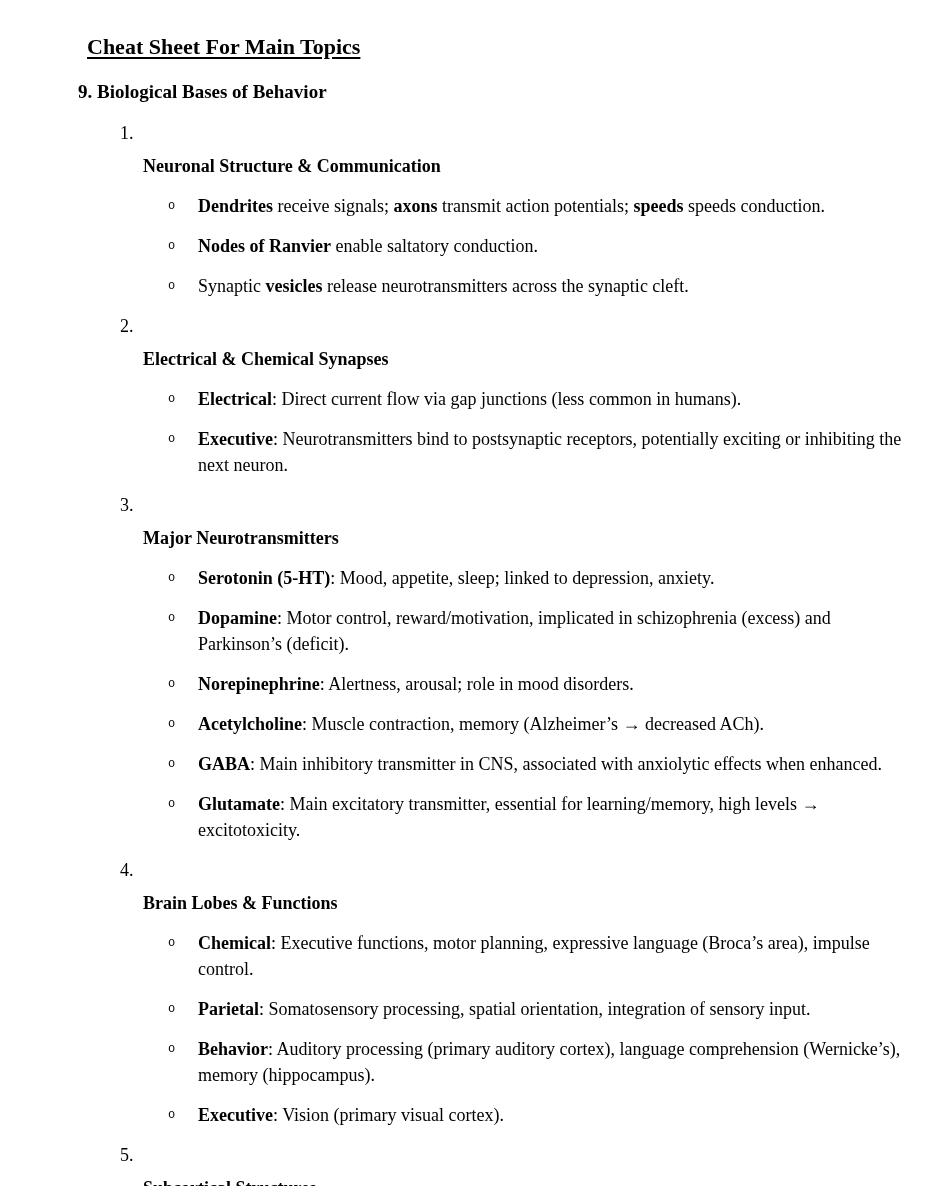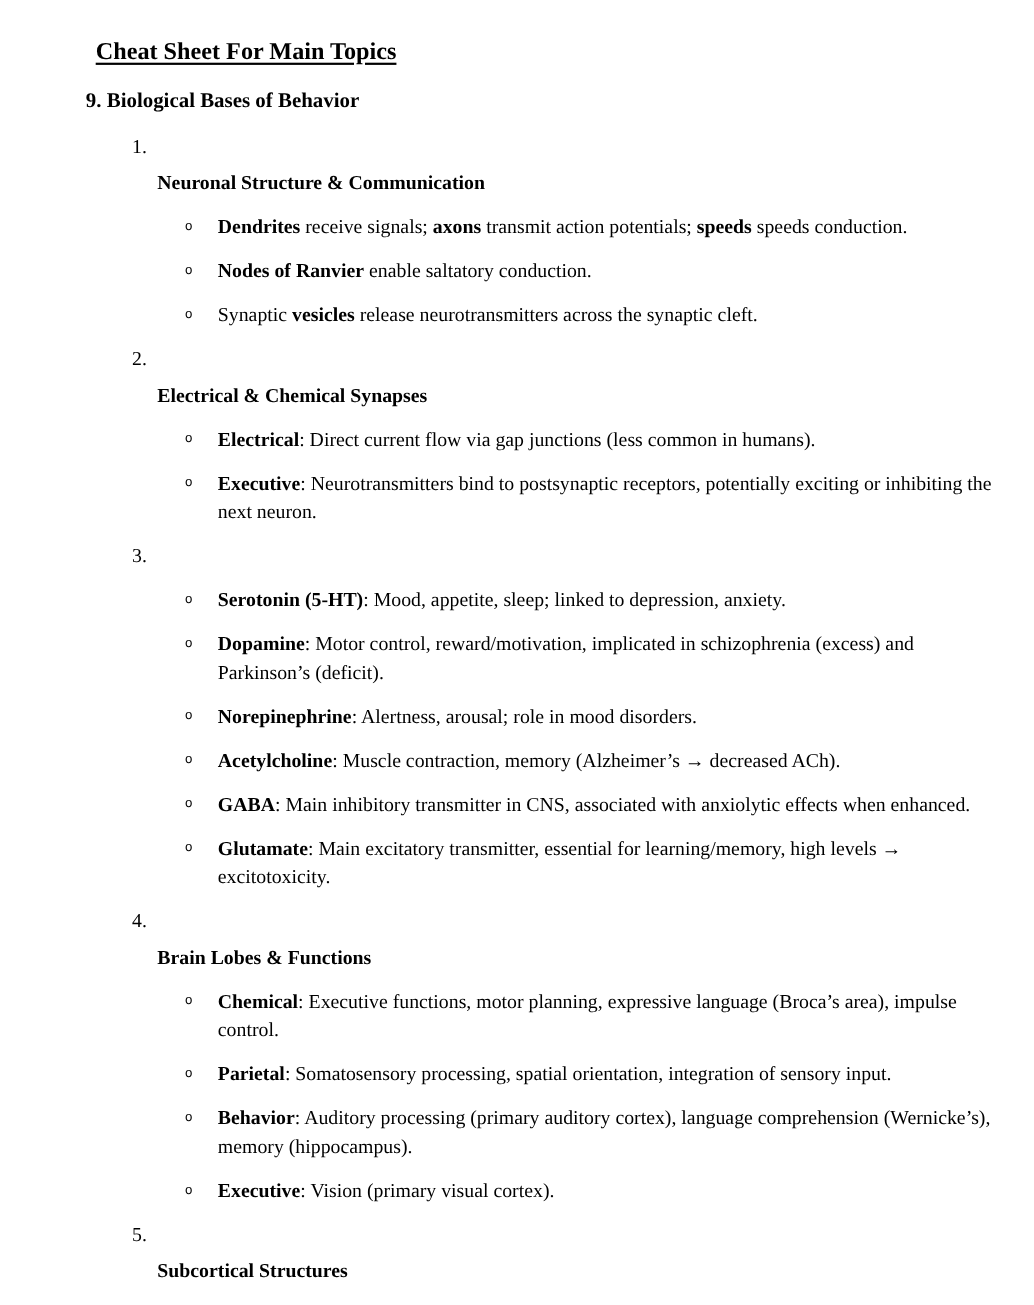--- a/index.html
+++ b/index.html
@@ -100,20 +100,21 @@
       <div class="bullet">
         <span class="bullet-marker">o</span>
         <p class="bullet-text"><b>Electrical</b>: Direct current flow via gap junctions (less common in humans).</p>
       </div>
       <div class="bullet">
         <span class="bullet-marker">o</span>
         <p class="bullet-text"><b>Executive</b>: Neurotransmitters bind to postsynaptic receptors, potentially exciting or inhibiting the next neuron.</p>
       </div>
       <div class="topic-head">
         <span class="topic-num">3.</span>
+        <span class="topic-title">Major Neurotransmitters</span>
       </div>
       <div class="bullet">
         <span class="bullet-marker">o</span>
         <p class="bullet-text"><b>Serotonin (5-HT)</b>: Mood, appetite, sleep; linked to depression, anxiety.</p>
       </div>
       <div class="bullet">
         <span class="bullet-marker">o</span>
         <p class="bullet-text"><b>Dopamine</b>: Motor control, reward/motivation, implicated in schizophrenia (excess) and Parkinson’s (deficit).</p>
       </div>
       <div class="bullet">

